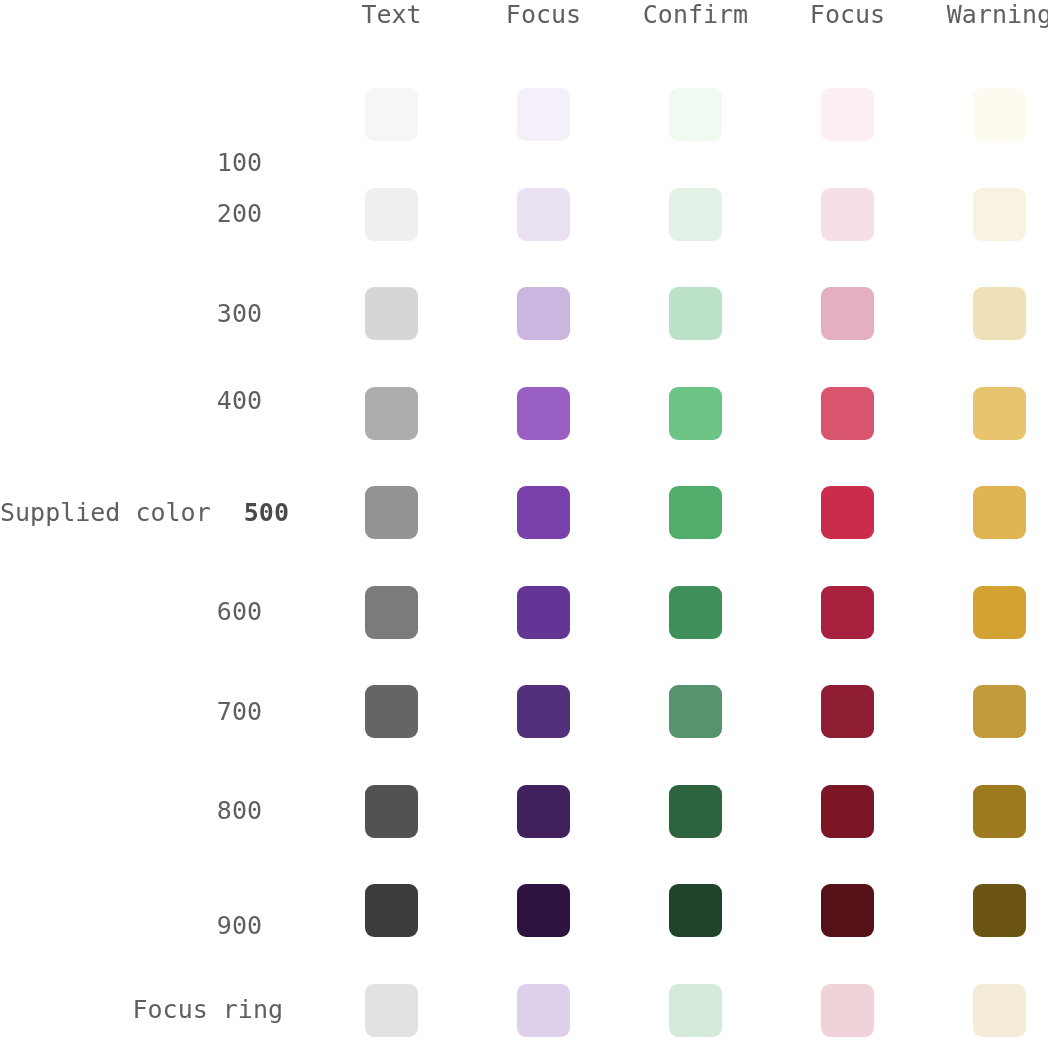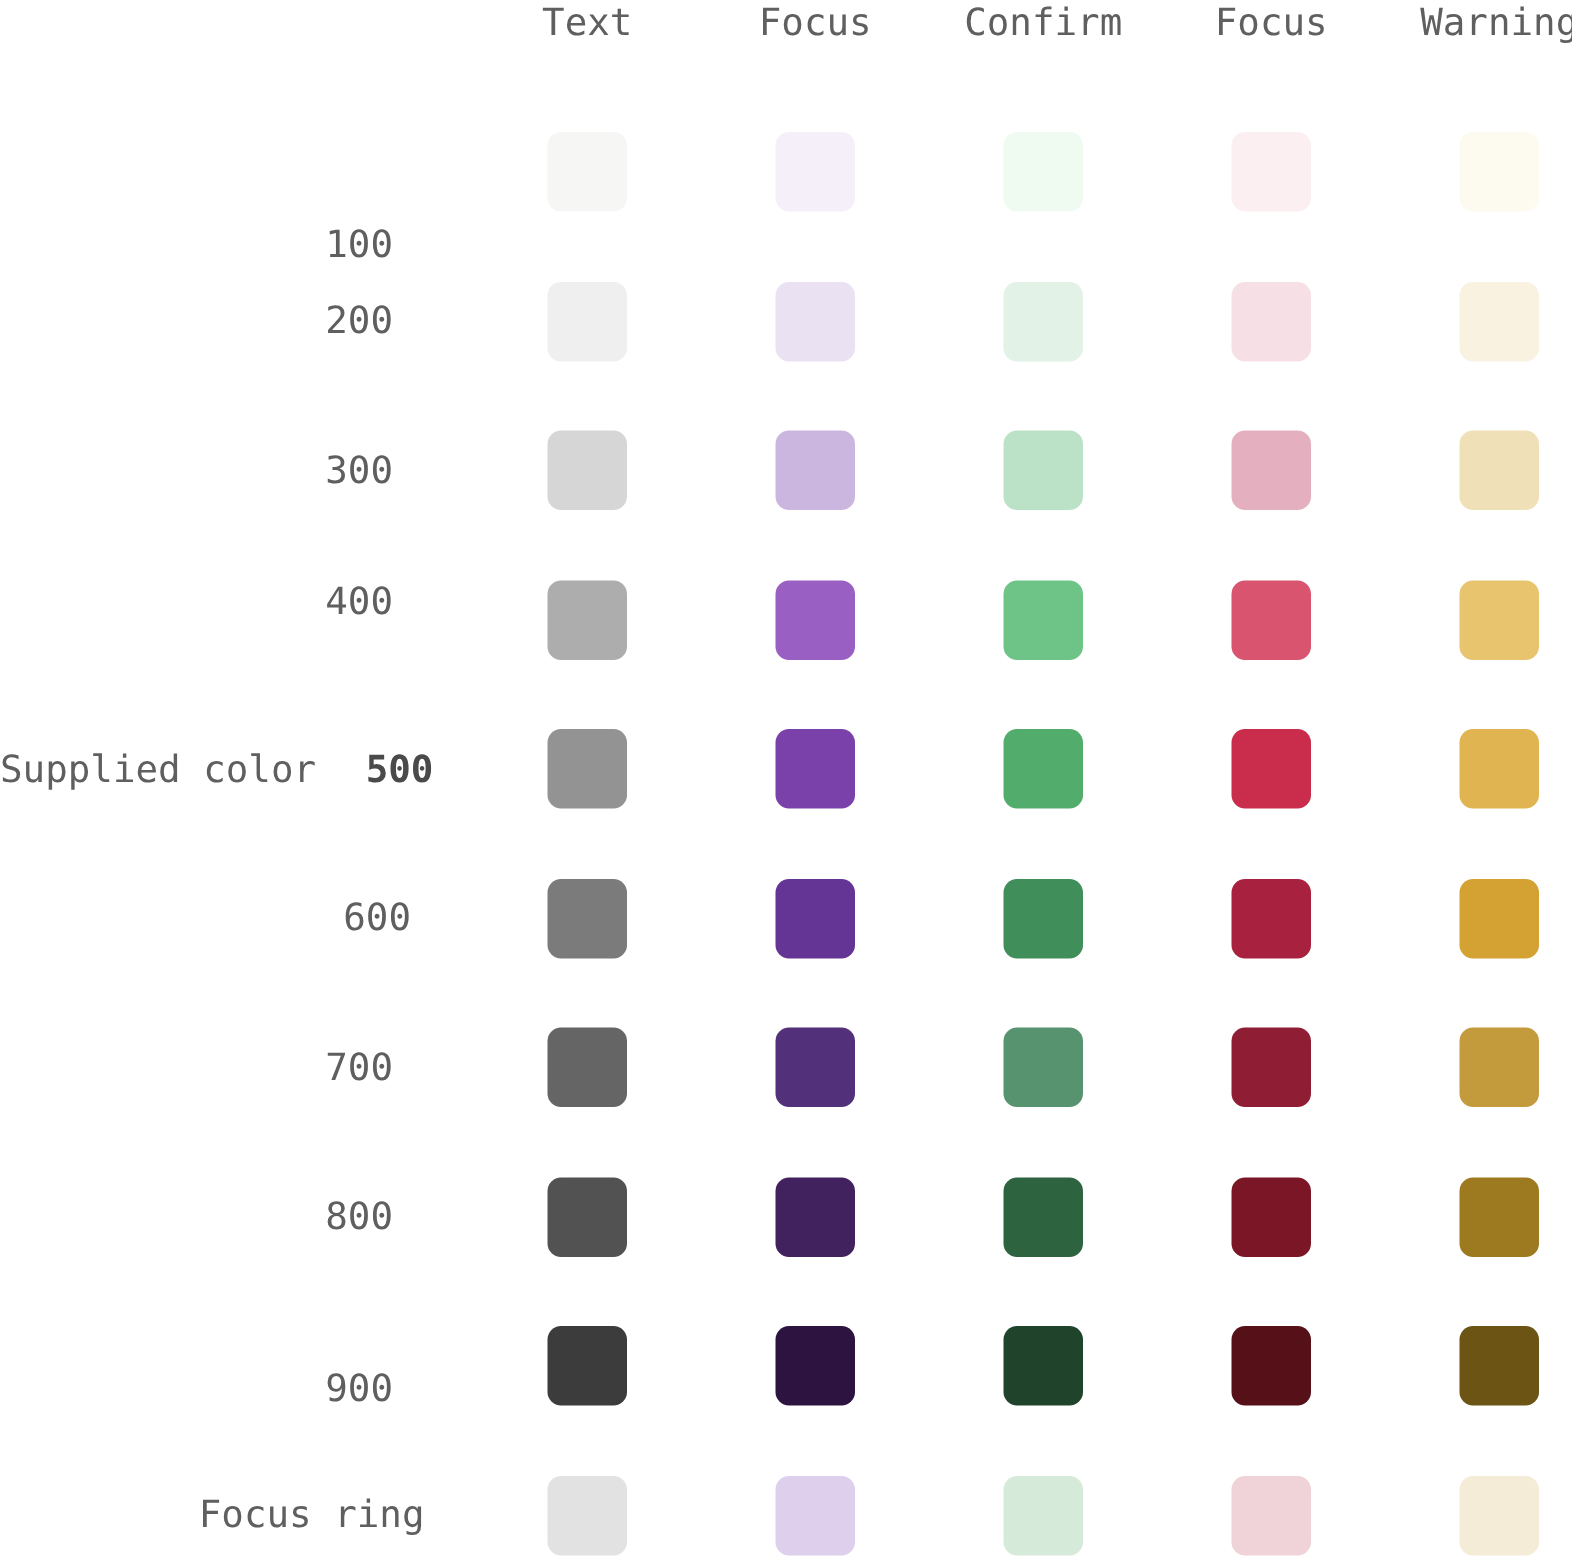--- a/index.html
+++ b/index.html
@@ -84,21 +84,21 @@
       <div class="col-header" style="left: 642.5px;">Confirm</div>
       <div class="col-header" style="left: 794.5px;">Focus</div>
       <div class="col-header" style="left: 946.5px;">Warning</div>
     </div>
   <div id="row-labels">
       <div class="row-label" style="top: 99.5px; margin-top: 48px;"><span class="scale-num">100</span></div>
       <div class="row-label" style="top: 199px;"><span class="scale-num">200</span></div>
       <div class="row-label" style="top: 298.5px;"><span class="scale-num">300</span></div>
       <div class="row-label" style="top: 386px;"><span class="scale-num">400</span></div>
       <div class="row-label is-supplied" style="top: 497.5px;"><span class="scale-prefix">Supplied color</span> <span class="scale-num">500</span></div>
-      <div class="row-label" style="top: 597px; margin-left: 12px;"><span class="scale-num">600</span></div>
+      <div class="row-label" style="top: 597px;"><span class="scale-num">600</span></div>
       <div class="row-label" style="top: 696.5px;"><span class="scale-num">700</span></div>
       <div class="row-label" style="top: 796px;"><span class="scale-num">800</span></div>
       <div class="row-label" style="top: 911px;"><span class="scale-num">900</span></div>
       <div class="row-label" style="top: 995px; margin-left: 21px;"><span class="scale-num">Focus ring</span></div>
     </div>
   <div id="swatch-layer">
       <div class="swatch" title="Text 100" style="left: 365px; top: 88px; background: rgb(246, 246, 245);"></div>
       <div class="swatch" title="Brand 100" style="left: 517px; top: 88px; background: rgb(245, 239, 250);"></div>
       <div class="swatch" title="Confirm 100" style="left: 669px; top: 88px; background: rgb(239, 250, 241);"></div>
       <div class="swatch" title="Danger 100" style="left: 821px; top: 88px; background: rgb(251, 239, 241);"></div>

